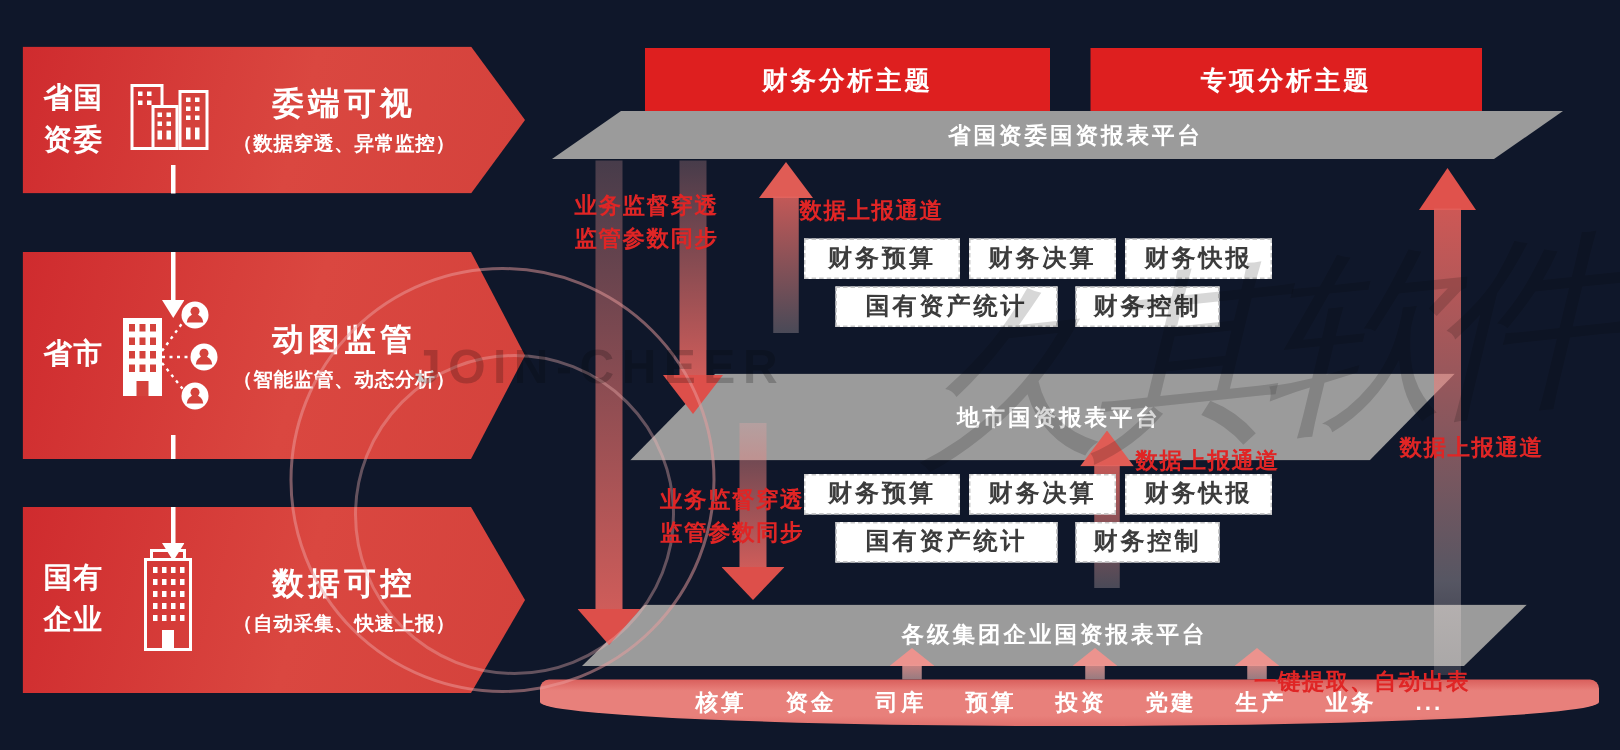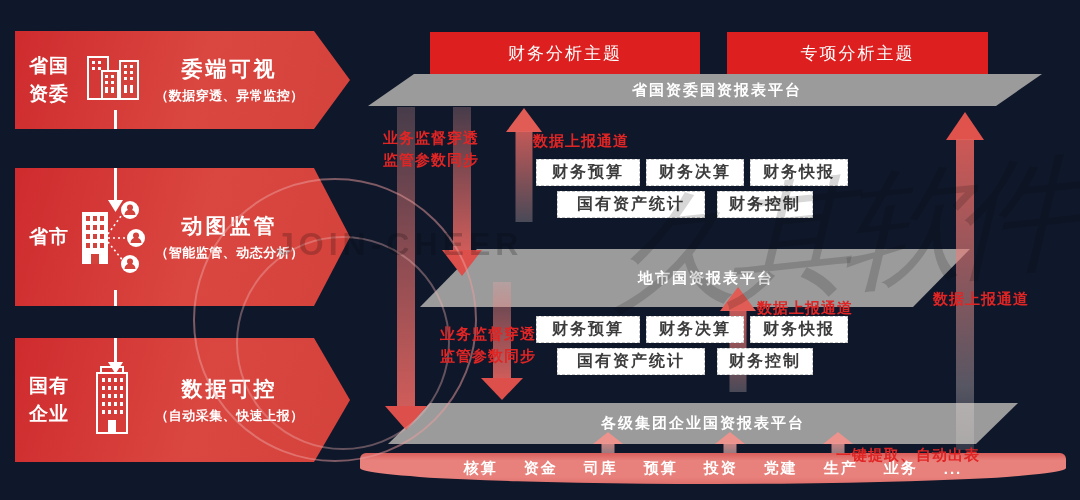--- a/index.html
+++ b/index.html
@@ -18,21 +18,21 @@
   .banner .txt .t2{font-size:13px;font-weight:bold;margin-top:4px;letter-spacing:0.5px;}
 
   
   .wline{position:absolute;background:#ffffff;width:3px;z-index:15;}
   .whead{position:absolute;background:#ffffff;width:15px;height:12px;z-index:15;
          clip-path:polygon(50% 100%,0 0,100% 0);}
 
   
   .topic{position:absolute;top:32px;height:42px;background:#de1f1f;color:#fff;z-index:10;
          display:flex;align-items:center;justify-content:center;
-         font-size:17px;font-weight:normal;letter-spacing:2px;}
+         font-size:17px;font-weight:bold;letter-spacing:2px;}
 
   
   .platform{position:absolute;background:#9b9b9b;color:#fff;z-index:5;
             display:flex;align-items:center;justify-content:center;
             font-size:15px;font-weight:bold;letter-spacing:2px;}
 
   
   .mbox{position:absolute;height:27px;background:#fff;border:1px dashed #c9c9c9;z-index:8;
         display:flex;align-items:center;justify-content:center;box-sizing:border-box;
         font-size:16px;font-weight:bold;color:#3c3c3c;letter-spacing:2px;}

